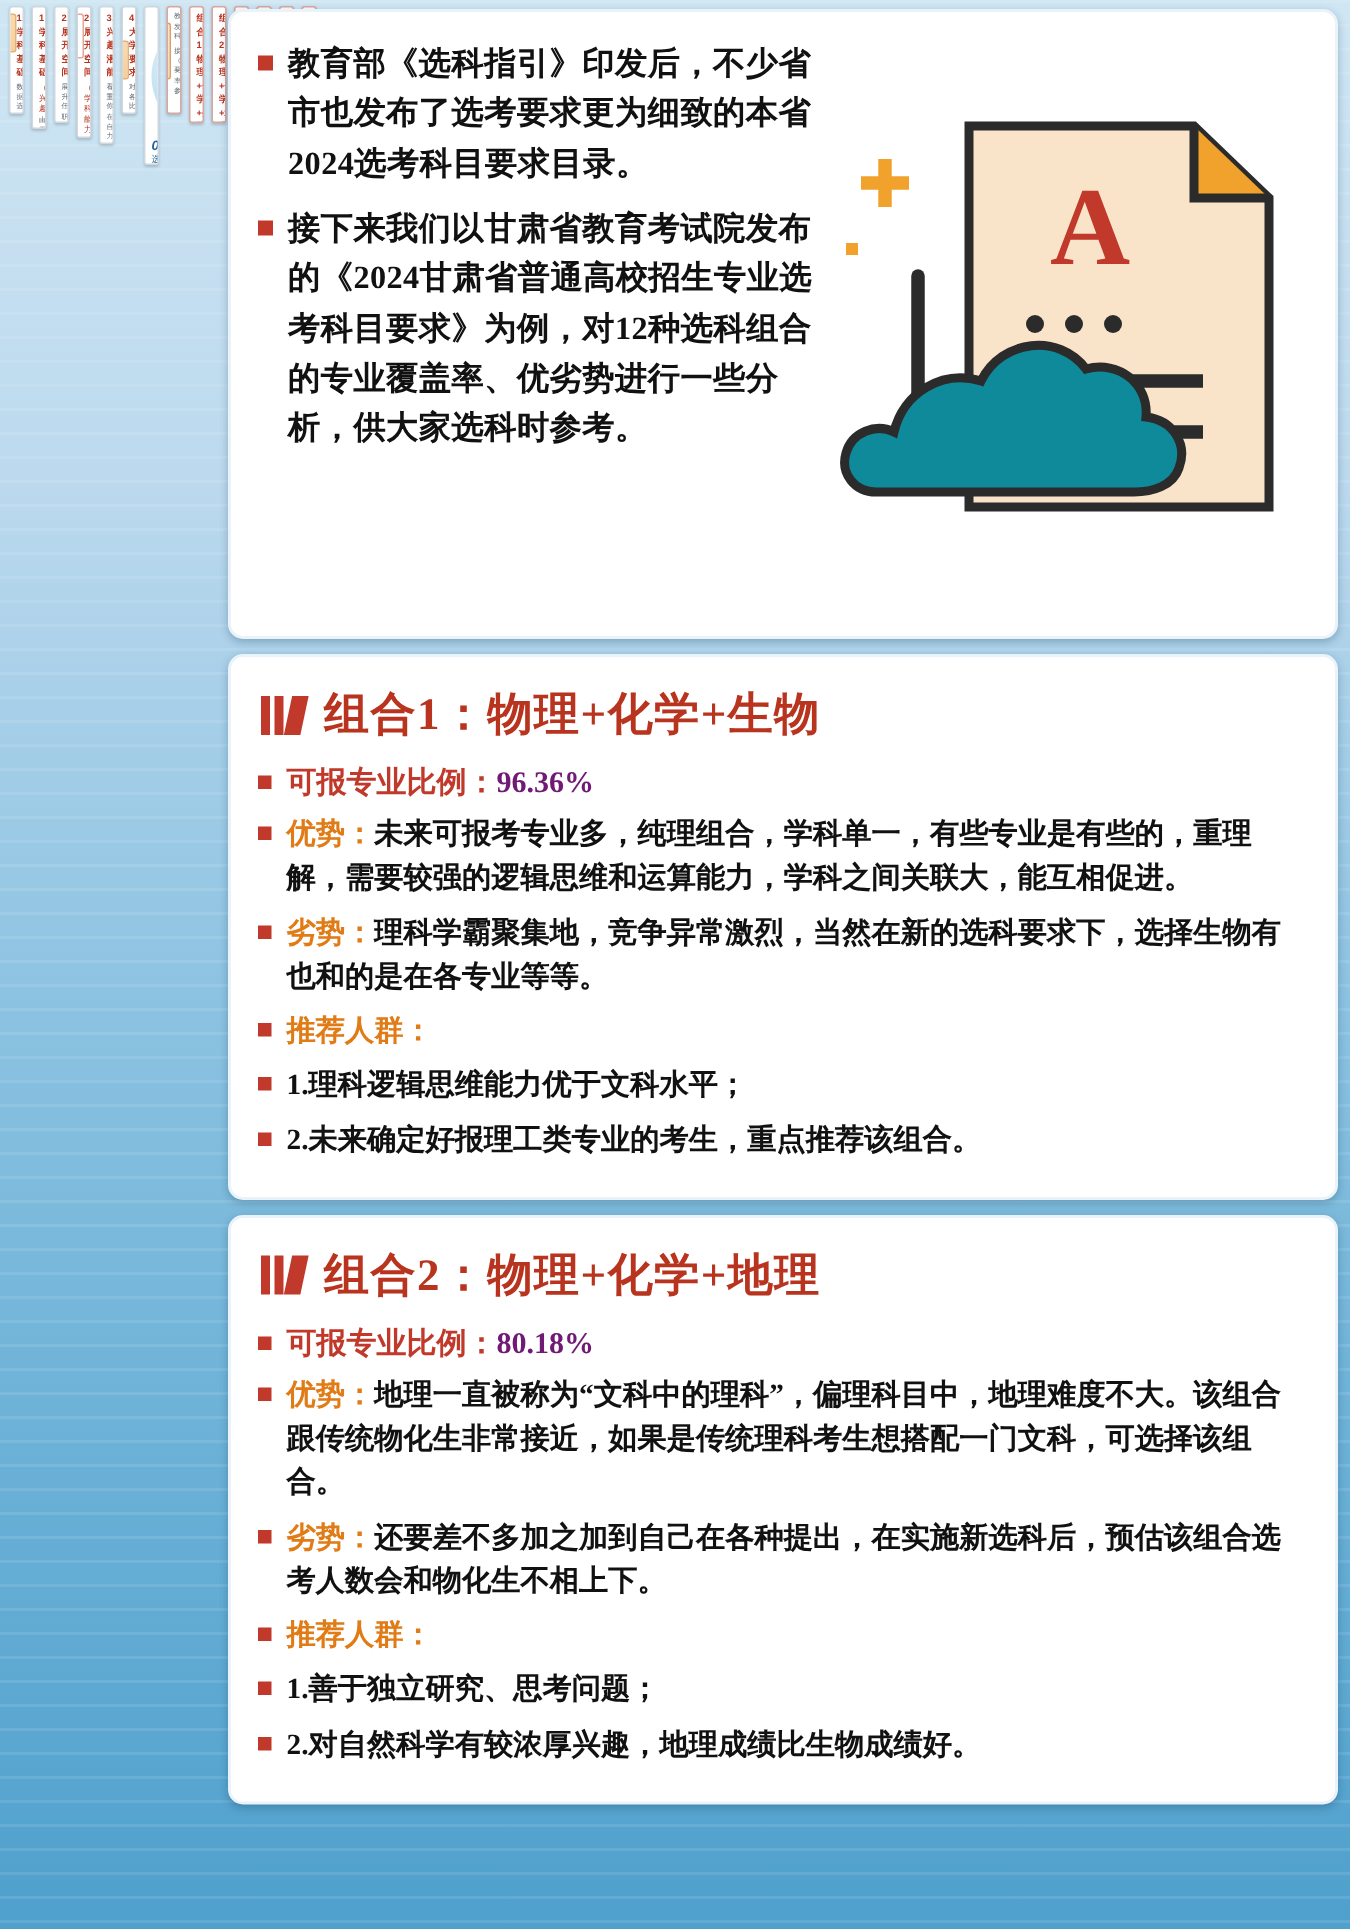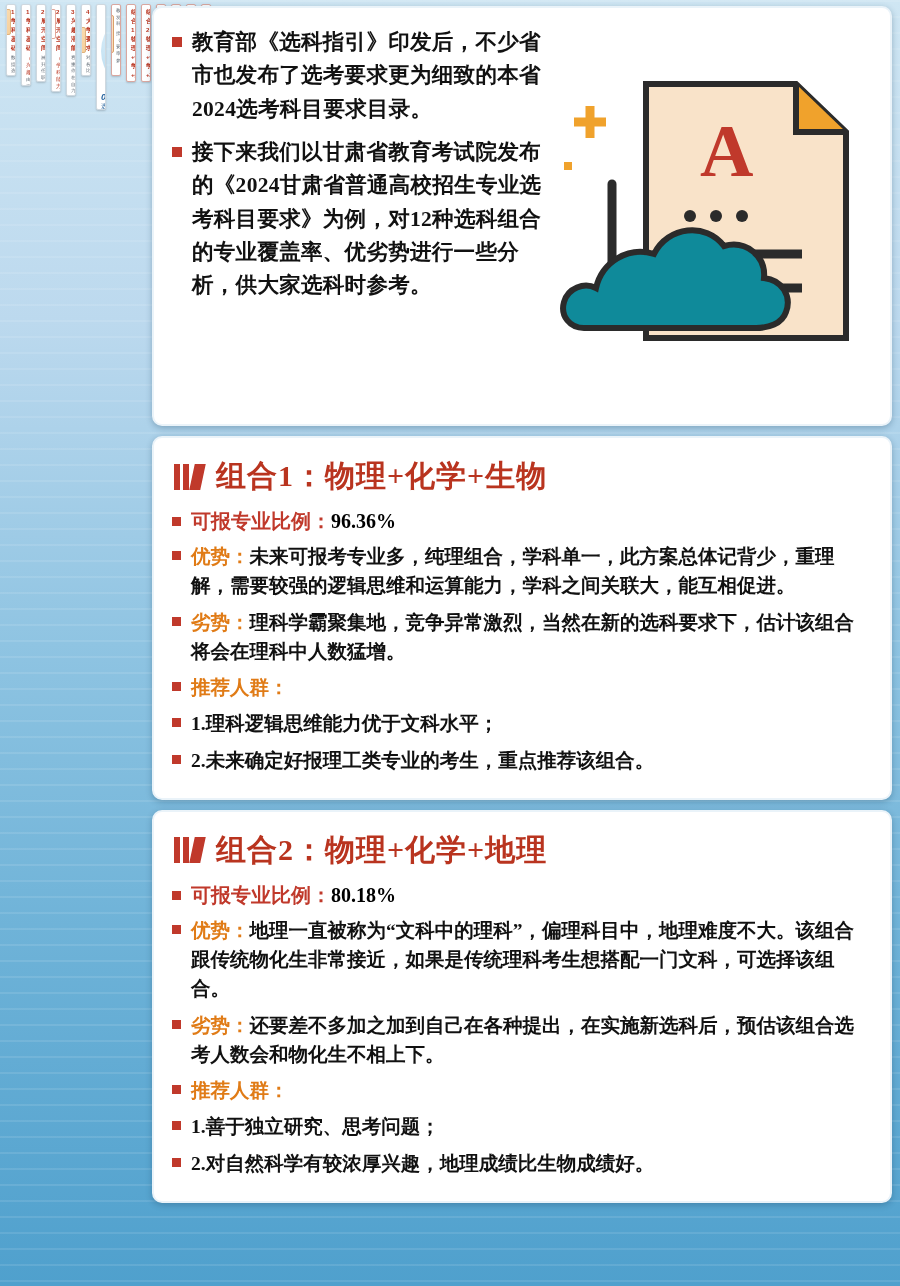--- a/index.html
+++ b/index.html
@@ -66,21 +66,21 @@
   .flagicon i:nth-child(2){ left:9px; }
   .flagicon i:nth-child(3){ left:18px; width:11px; background:#c0392b; transform:skewX(-12deg);}
   .combo-title { font-family:"Liberation Serif", serif; font-weight:bold; font-size:30px;
                  color:#b9341f; letter-spacing:1px; }
   .row { display:flex; gap:10px; align-items:flex-start; margin:7px 0; }
   .row .sq { margin-top:9px; width:9px; height:9px; flex:0 0 9px; }
   .body-text { font-size:19.5px; line-height:1.5; color:#111;
                font-family:"Liberation Serif", serif; font-weight:bold; }
   .kw-orange { color:#e07b16; }
   .ratio { font-size:20px; color:#c0392b; font-family:"Liberation Serif", serif; font-weight:bold; }
-  .ratio .val { color:#000000; }
+  .ratio .val { color:#701a75; }
 </style>
 </head>
 <body>
 <div class="bg-streaks"></div>
 
 <div class="layout">
 
   <div class="rail">
 
     <div class="thumb" style="height:72px;">
@@ -256,26 +256,26 @@
           <span class="combo-title">组合1：物理+化学+生物</span>
         </div>
 
         <div class="row">
           <div class="sq"></div>
           <div class="ratio"><span>可报专业比例：</span><span class="val">96.36%</span></div>
         </div>
 
         <div class="row">
           <div class="sq"></div>
-          <div class="body-text"><span class="kw-orange">优势：</span><span>未来可报考专业多，纯理组合，学科单一，此方案总体记背少，重理解，需要较强的逻辑思维和运算能力，学科之间关联大，能互相促进。</span></div>
-        </div>
-
-        <div class="row">
-          <div class="sq"></div>
-          <div class="body-text"><span class="kw-orange">劣势：</span><span>理科学霸聚集地，竞争异常激烈，当然在新的选科要求下，估计该组合将会在理科中人数猛增。</span></div>
+          <div class="body-text"><span class="kw-orange">优势：</span><span>未来可报考专业多，纯理组合，学科单一，有些专业是有些的，重理解，需要较强的逻辑思维和运算能力，学科之间关联大，能互相促进。</span></div>
+        </div>
+
+        <div class="row">
+          <div class="sq"></div>
+          <div class="body-text"><span class="kw-orange">劣势：</span><span>理科学霸聚集地，竞争异常激烈，当然在新的选科要求下，选择生物有也和的是在各专业等等。</span></div>
         </div>
 
         <div class="row">
           <div class="sq"></div>
           <div class="body-text kw-orange">推荐人群：</div>
         </div>
 
         <div class="row">
           <div class="sq"></div>
           <div class="body-text">1.理科逻辑思维能力优于文科水平；</div>

